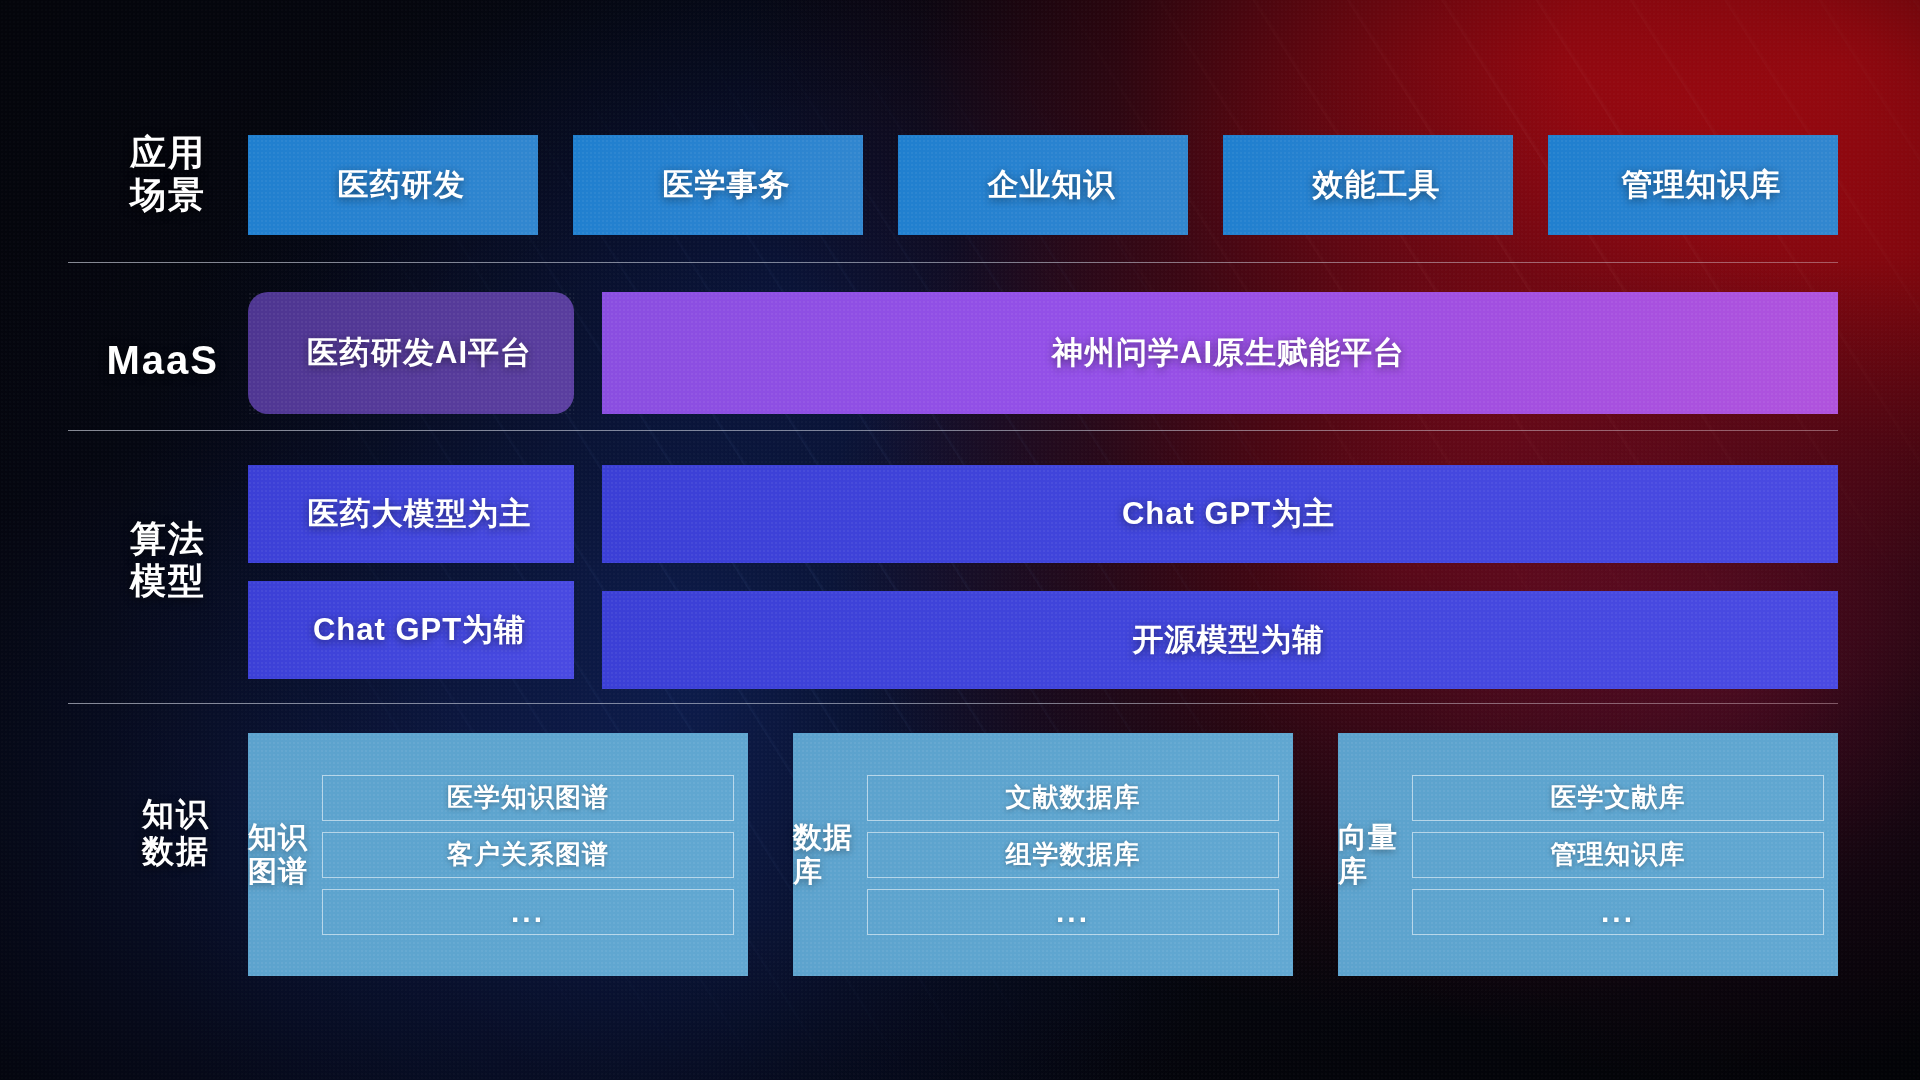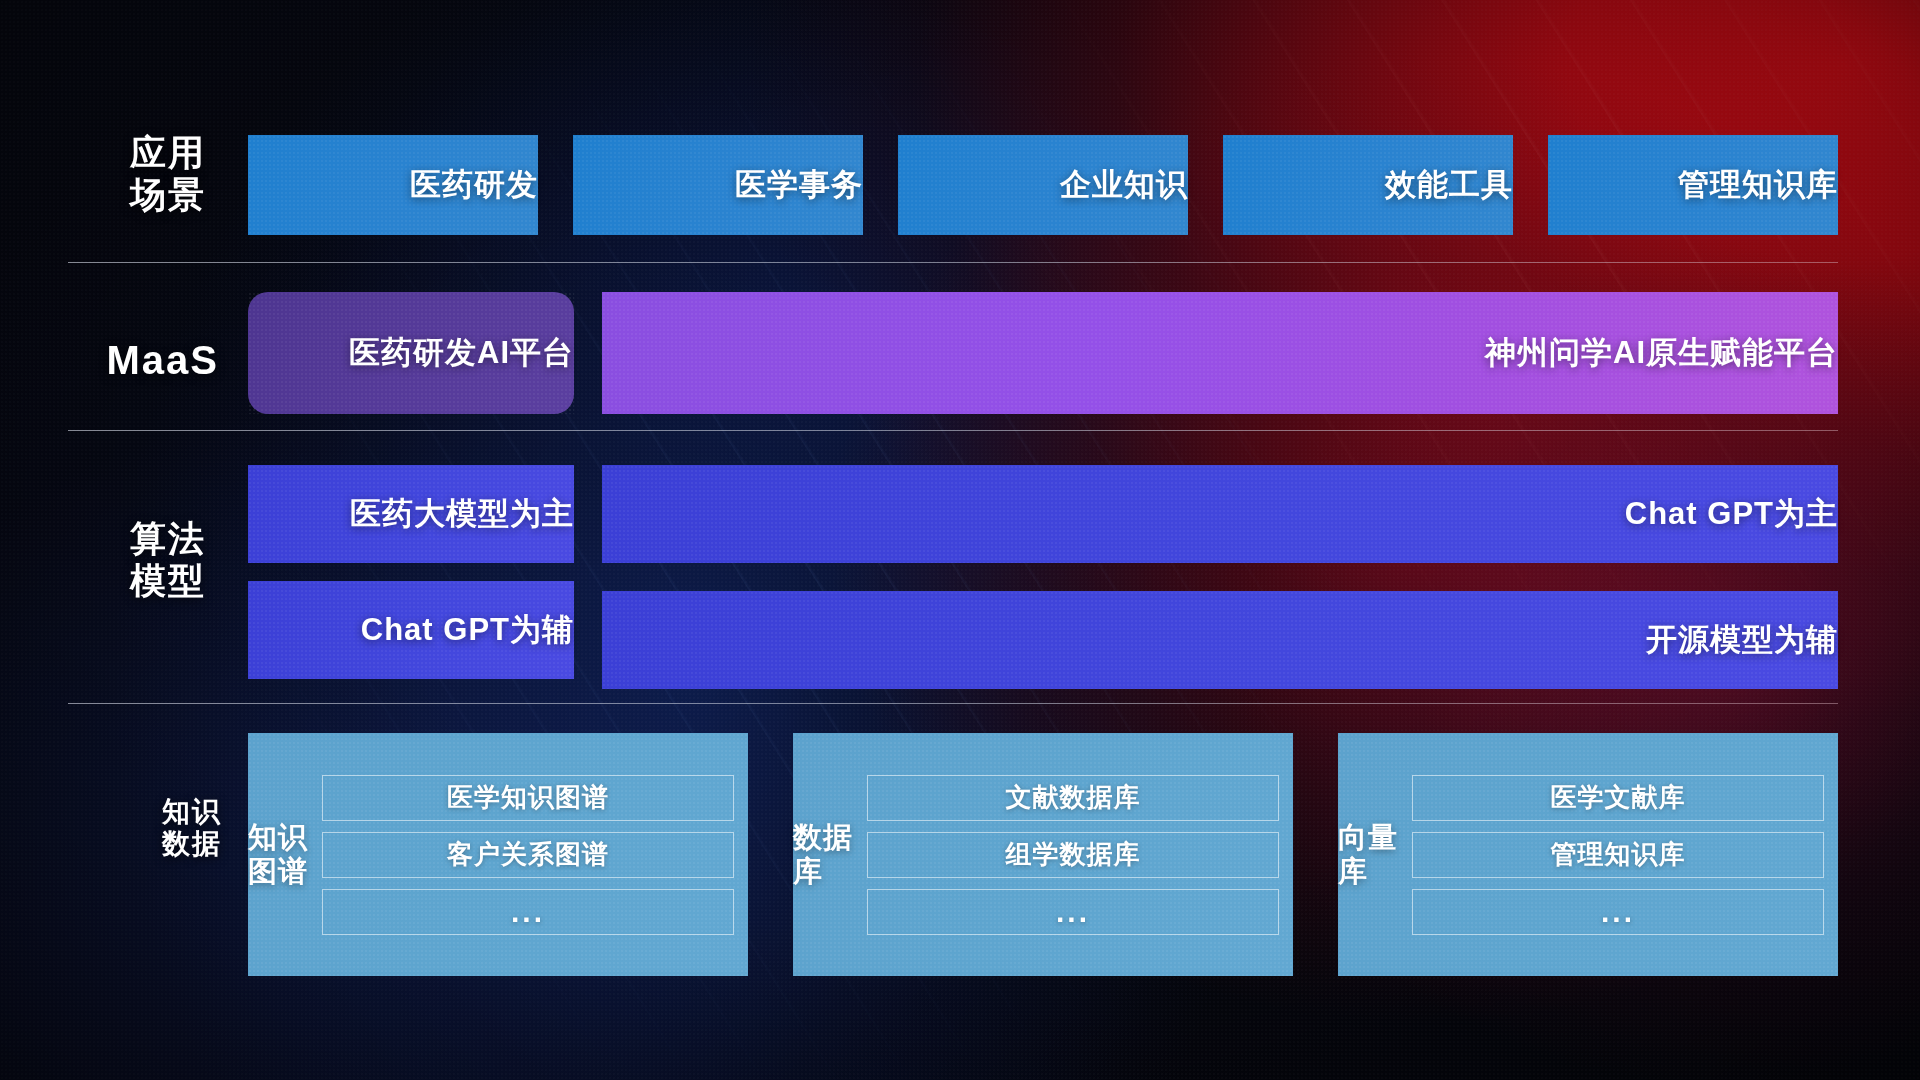--- a/index.html
+++ b/index.html
@@ -106,21 +106,21 @@
     position: absolute;
     height: 1px;
     background: linear-gradient(90deg, rgba(210,214,226,0.78) 0%, rgba(200,206,220,0.72) 55%, rgba(206,170,180,0.62) 100%);
     opacity: .8;
   }
 
   .cell {
     position: absolute;
     display: flex;
     align-items: center;
-    justify-content: flex-end;
+    justify-content: center;
     color: #ffffff;
     font-weight: 700;
     letter-spacing: 1px;
     text-shadow: 0 2px 8px rgba(0,0,0,.45);
     padding-left: 17px;
   }
 
   
   .cell::after {
     content: "";
@@ -248,21 +248,21 @@
     </div>
     <div class="cell algo-box" style="left:248px; top:581px; width:326px; height:98px;">
       <span>Chat GPT为辅</span>
     </div>
     <div class="cell algo-box" style="left:602px; top:581px; width:1236px; height:98px;margin-top:10px;">
       <span>开源模型为辅</span>
     </div>
 
     <div class="divider" style="left:68px; top:703px; width:1770px;"></div>
 
-    <div class="row-label" style="left:102px; top:796px; width:120px; font-size:28px;">知识
+    <div class="row-label" style="left:90px; top:796px; width:120px; font-size:32px;">知识
 数据</div>
 
     <div class="kd-panel" style="left:248px; top:733px; width:500px; height:243px;">
       <div class="kd-side">知识图谱</div>
       <div class="kd-items">
         <div class="kd-item">医学知识图谱</div>
         <div class="kd-item">客户关系图谱</div>
         <div class="kd-item dots">...</div>
       </div>
     </div>

